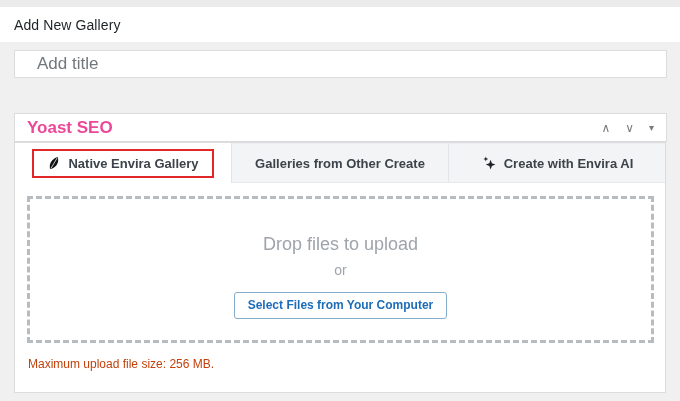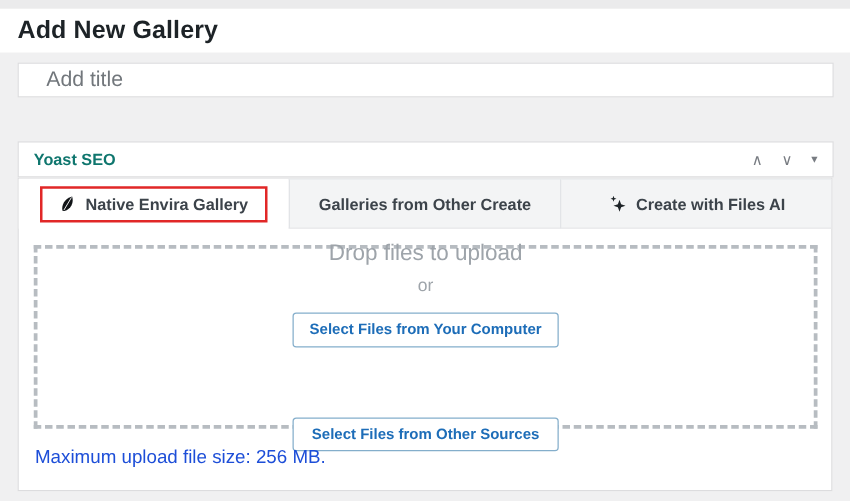--- a/index.html
+++ b/index.html
@@ -16,38 +16,38 @@
     position: absolute; left: 0; top: 0; width: 680px; height: 7px;
     background: #ebebec;
   }
   .header-band {
     position: absolute; left: 0; top: 7px; width: 680px; height: 35px;
     background: #ffffff;
     display: flex; align-items: center;
     padding-left: 14px;
   }
   .page-title {
-    font-size: 20px; font-weight: bold; color: #1d2327; letter-spacing: .1px;
+    font-size: 14px; font-weight: normal; color: #1d2327; letter-spacing: .1px;
   }
 
   .title-input {
     position: absolute; left: 14px; top: 50px; width: 653px; height: 28px;
     background: #fff; border: 1px solid #dcdcde; border-radius: 0;
     font-family: "Liberation Sans", sans-serif;
     font-size: 17px; color: #2c3338; padding: 0 22px; outline: none;
   }
   .title-input::placeholder { color: #72777c; opacity: 1; }
 
   .yoast-box {
     position: absolute; left: 14px; top: 113px; width: 653px; height: 29px;
     background: #fff; border: 1px solid #dcdcde;
     display: flex; align-items: center; justify-content: space-between;
     padding: 0 12px;
   }
-  .yoast-title { font-size: 13px; font-weight: bold; color: #0f766e; }
+  .yoast-title { font-size: 17px; font-weight: bold; color: #ec4899; }
   .yoast-controls { display: flex; align-items: center; gap: 15px; color: #787c82; }
   .yoast-controls .ctl { font-size: 12px; line-height: 1; cursor: pointer; }
   .yoast-controls .tri { font-size: 10px; }
 
   .main-box {
     position: absolute; left: 14px; top: 142px; width: 652px; height: 251px;
     background: #fff; border: 1px solid #dcdcde;
     display: flex; flex-direction: column;
   }
 
@@ -81,21 +81,21 @@
   .or-text { font-size: 14px; color: #9ea4aa; margin-top: 7px; }
   .btn-row { display: flex; gap: 56px; margin-top: 14px; flex-direction: column; }
   .upload-btn {
     font-family: "Liberation Sans", sans-serif;
     background: #fff; border: 1px solid #84aecb; border-radius: 3px;
     color: #1d6db8; font-size: 12px; font-weight: bold;
     padding: 6px 13px; cursor: pointer; line-height: 1.1;
   }
   .max-note {
     position: absolute; left: 13px; top: 174px;
-    font-size: 15px; color: #1d4ed8;
+    font-size: 12px; color: #c2410c;
   }
 </style>
 </head>
 <body>
 
 <div class="stage">
 
   <div class="top-strip"></div>
 
   <div class="header-band">
@@ -133,33 +133,32 @@
         <span>Galleries from Other Create</span>
       </div>
 
       <div class="tab">
         <span class="sparkle-icon">
           <svg width="16" height="16" viewBox="0 0 20 20">
             <path d="M12 6 L13.6 10.4 L18 12 L13.6 13.6 L12 18 L10.4 13.6 L6 12 L10.4 10.4 Z" fill="#1d2327"></path>
             <path d="M6 2 L6.8 4.2 L9 5 L6.8 5.8 L6 8 L5.2 5.8 L3 5 L5.2 4.2 Z" fill="#1d2327"></path>
           </svg>
         </span>
-        <span>Create with Files AI</span>
+        <span>Create with Envira AI</span>
       </div>
 
     </div>
 
     <div class="content-area">
 
       <div class="drop-zone">
         <div class="drop-text">Drop files to upload</div>
         <div class="or-text">or</div>
         <div class="btn-row">
           <button class="upload-btn">Select Files from Your Computer</button>
-          <button class="upload-btn">Select Files from Other Sources</button>
         </div>
       </div>
 
       <div class="max-note">Maximum upload file size: 256 MB.</div>
 
     </div>
 
   </div>
 
 </div>

